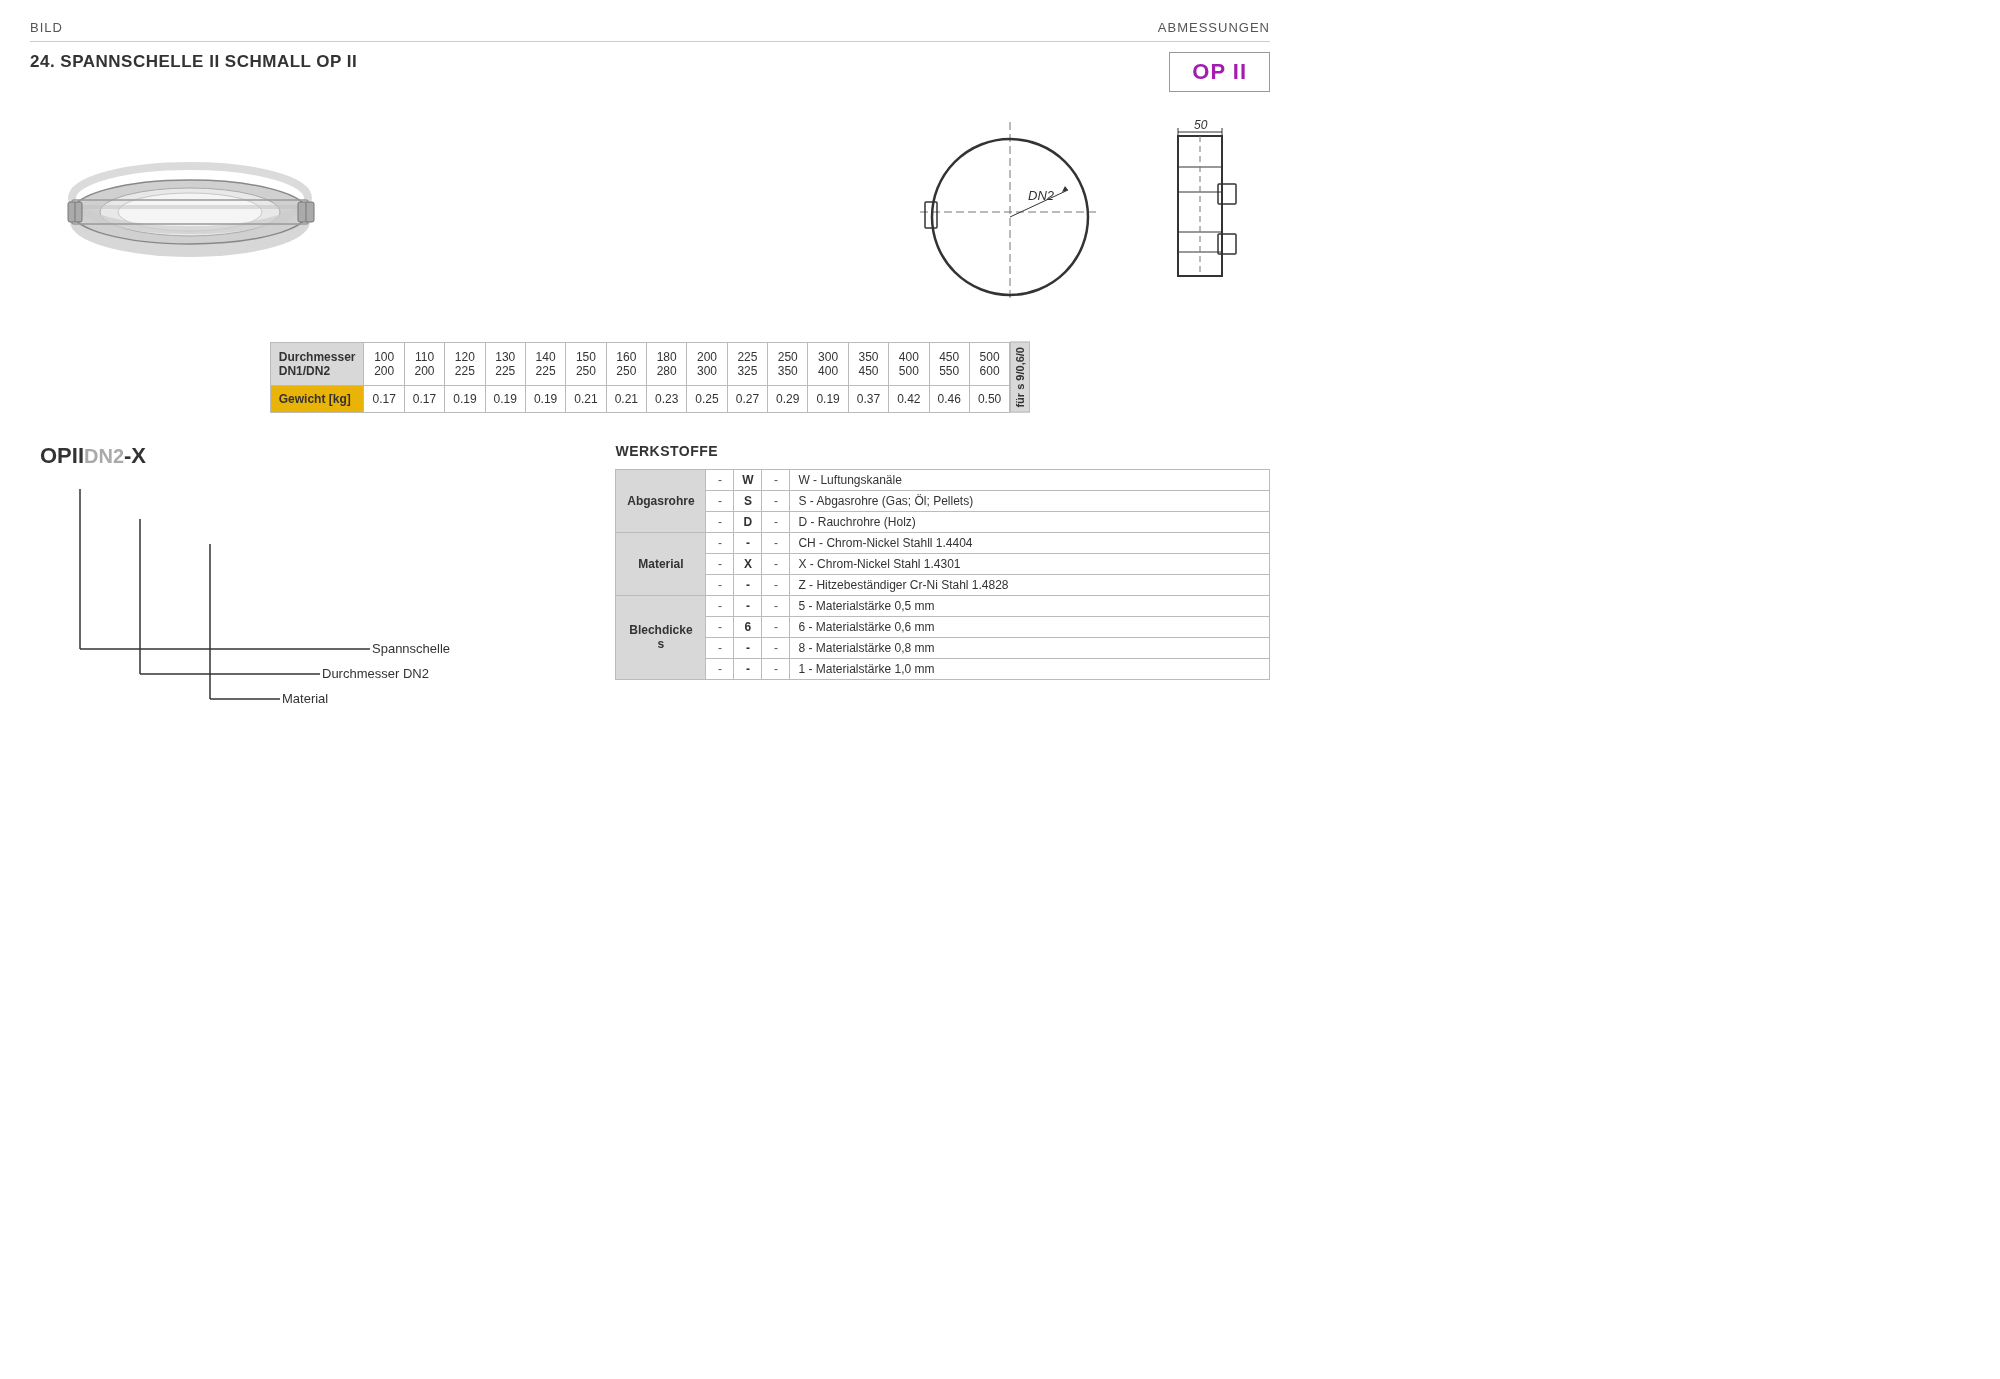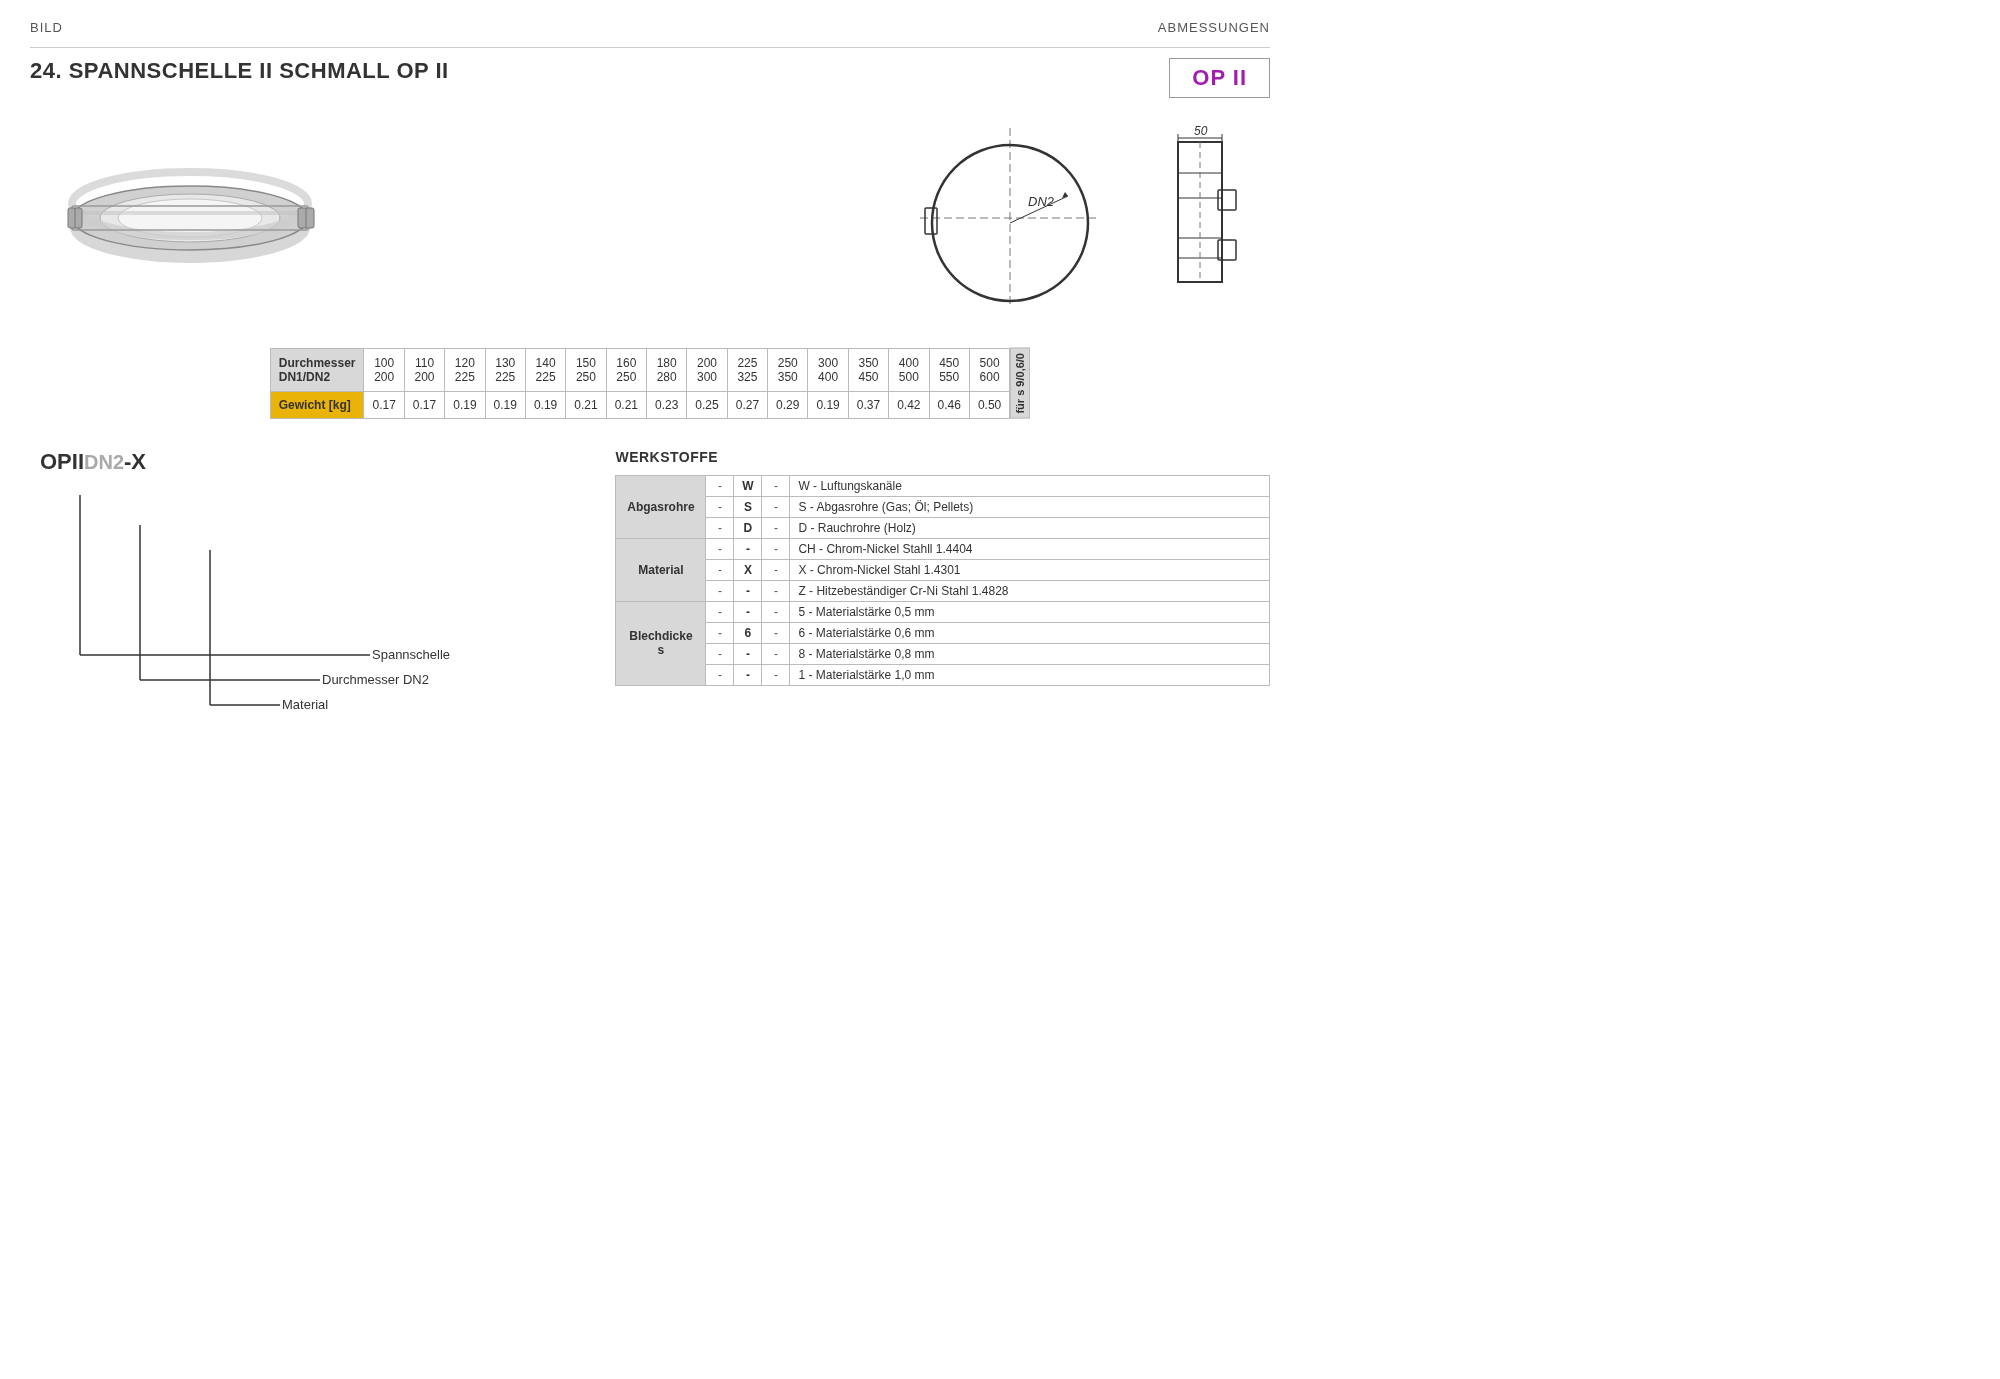--- a/index.html
+++ b/index.html
@@ -11,38 +11,38 @@
       width: 1300px;
       min-height: 900px;
       padding: 20px 30px;
     }
 
     
     .page-header {
       display: flex;
       justify-content: space-between;
       border-bottom: 1px solid #ccc;
-      padding-bottom: 12px;
+      padding-bottom: 6px;
       margin-bottom: 10px;
     }
     .page-header span {
       font-size: 13px;
       color: #555;
       letter-spacing: 1px;
     }
 
     
     .title-row {
       display: flex;
       justify-content: space-between;
       align-items: flex-start;
       margin-bottom: 20px;
     }
     .title-row h2 {
-      font-size: 22px;
+      font-size: 17px;
       font-weight: bold;
       letter-spacing: 0.5px;
     }
     .op-badge {
       border: 1.5px solid #999;
       padding: 6px 22px;
       font-size: 22px;
       font-weight: bold;
       color: #a21caf;
       letter-spacing: 1px;

